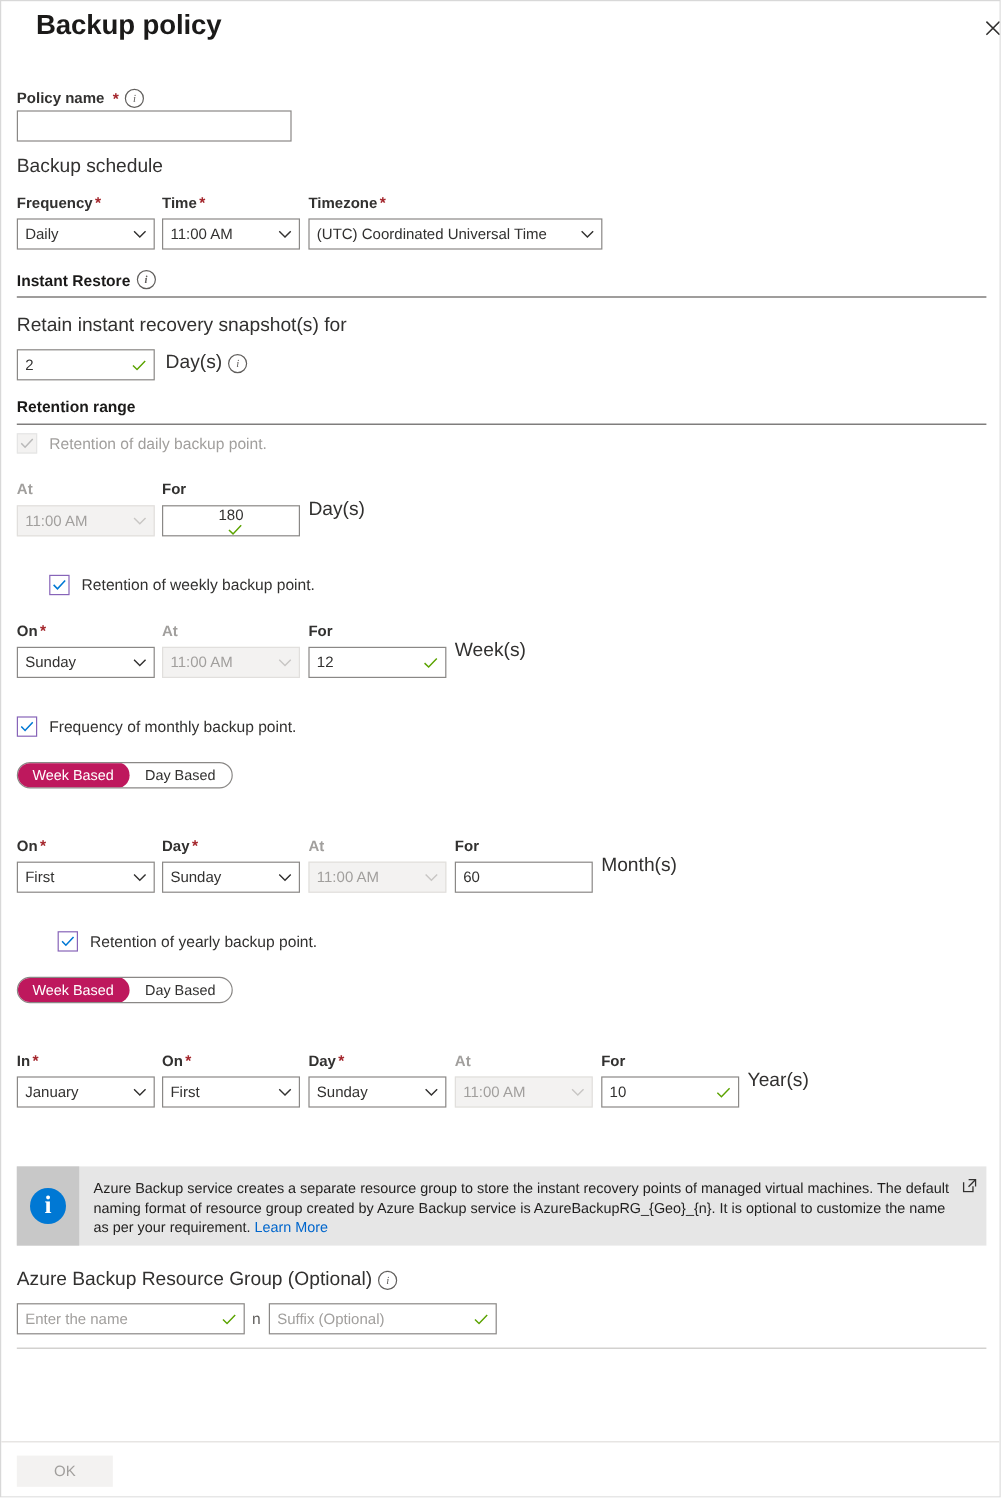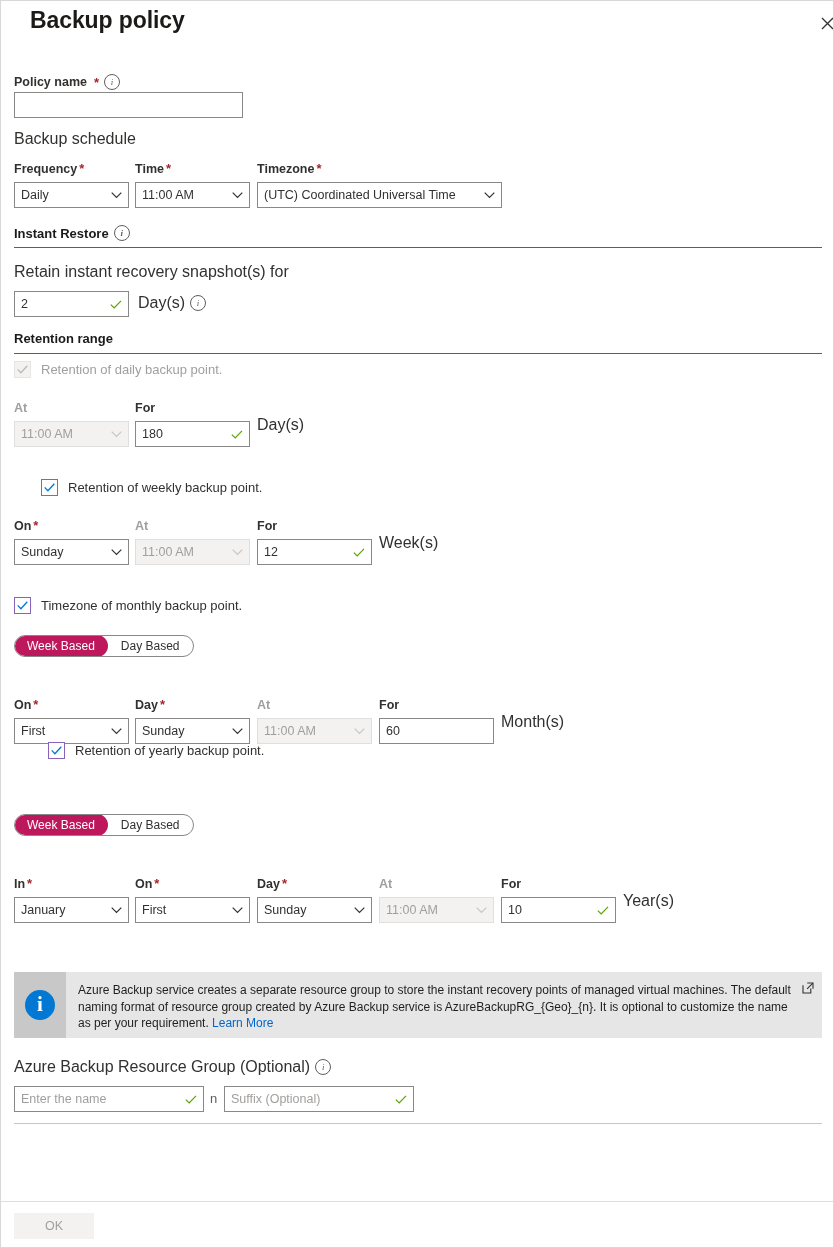--- a/index.html
+++ b/index.html
@@ -392,21 +392,21 @@
   <div class="field disabled" style="left:13px;top:420px;width:115px;">
     <span class="val">11:00 AM</span>
     <span class="chev">
       <svg width="11" height="7" viewBox="0 0 11 7">
           <path d="M0.7 0.7 L5.5 5.5 L10.3 0.7" stroke="currentColor" stroke-width="1.2" fill="none"></path>
         </svg>
     </span>
   </div>
 
   <div class="lbl" style="position:absolute;left:134px;top:399px;">For</div>
-  <div class="field input" style="left:134px;top:420px;width:115px;">
+  <div class="field input" style="left:134px;top:420px;width:115px;flex-direction:column;">
     <span class="val">180</span>
     <span class="okmark">
       <svg width="12" height="9" viewBox="0 0 12 9">
           <path d="M0.8 4.6 L4.2 7.9 L11 0.8" stroke="currentColor" stroke-width="1.2" fill="none"></path>
         </svg>
     </span>
   </div>
   <div class="txt" style="position:absolute;left:256px;top:416px;">Day(s)</div>
 
   <div class="cbrow" style="left:13px;top:478px;padding-left:27px;">
@@ -450,21 +450,21 @@
     </span>
   </div>
   <div class="txt" style="position:absolute;left:378px;top:534px;">Week(s)</div>
 
   <div class="cbrow" style="left:13px;top:596px;">
     <span class="cbox">
       <svg width="11" height="9" viewBox="0 0 11 9">
           <path d="M0.7 4.4 L3.9 7.7 L10.3 0.8" stroke="#0078d4" stroke-width="1.3" fill="none"></path>
         </svg>
     </span>
-    <span class="cblabel">Timezone of monthly backup point.</span>
+    <span class="cblabel">Frequency of monthly backup point.</span>
   </div>
 
   <div class="pill" style="left:13px;top:634px;">
     <span class="seg on">Week Based</span>
     <span class="seg">Day Based</span>
   </div>
 
   <div style="position:absolute;left:13px;top:696px;">
     <span class="lbl">On</span><span class="req">*</span>
   </div>
@@ -498,21 +498,21 @@
         </svg>
     </span>
   </div>
 
   <div class="lbl" style="position:absolute;left:378px;top:696px;">For</div>
   <div class="field input" style="left:378px;top:717px;width:115px;">
     <span class="val">60</span>
   </div>
   <div class="txt" style="position:absolute;left:500px;top:713px;">Month(s)</div>
 
-  <div class="cbrow" style="left:13px;top:741px;padding-left:34px;">
+  <div class="cbrow" style="left:13px;top:775px;padding-left:34px;">
     <span class="cbox">
       <svg width="11" height="9" viewBox="0 0 11 9">
           <path d="M0.7 4.4 L3.9 7.7 L10.3 0.8" stroke="#0078d4" stroke-width="1.3" fill="none"></path>
         </svg>
     </span>
     <span class="cblabel">Retention of yearly backup point.</span>
   </div>
 
   <div class="pill" style="left:13px;top:813px;">
     <span class="seg on">Week Based</span>

